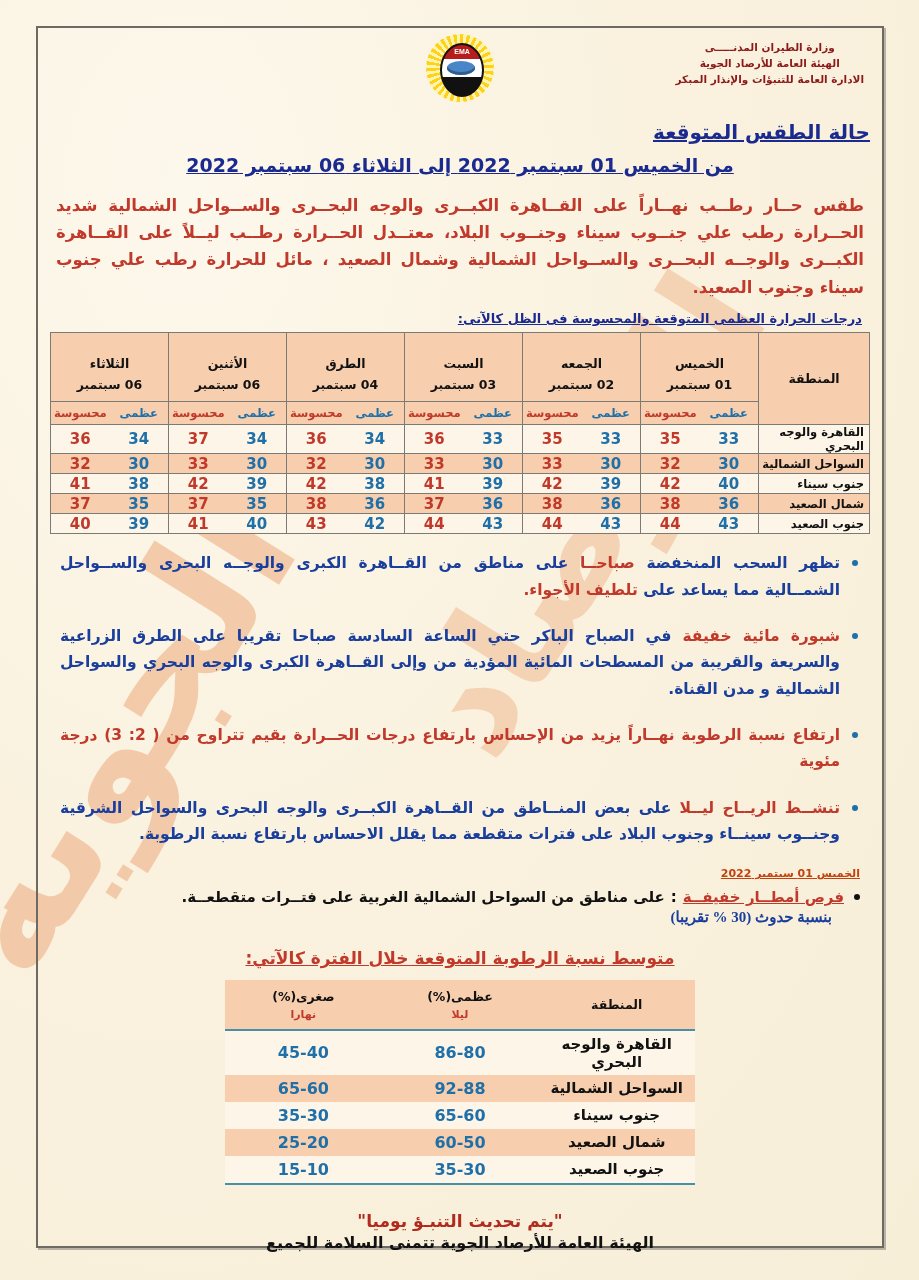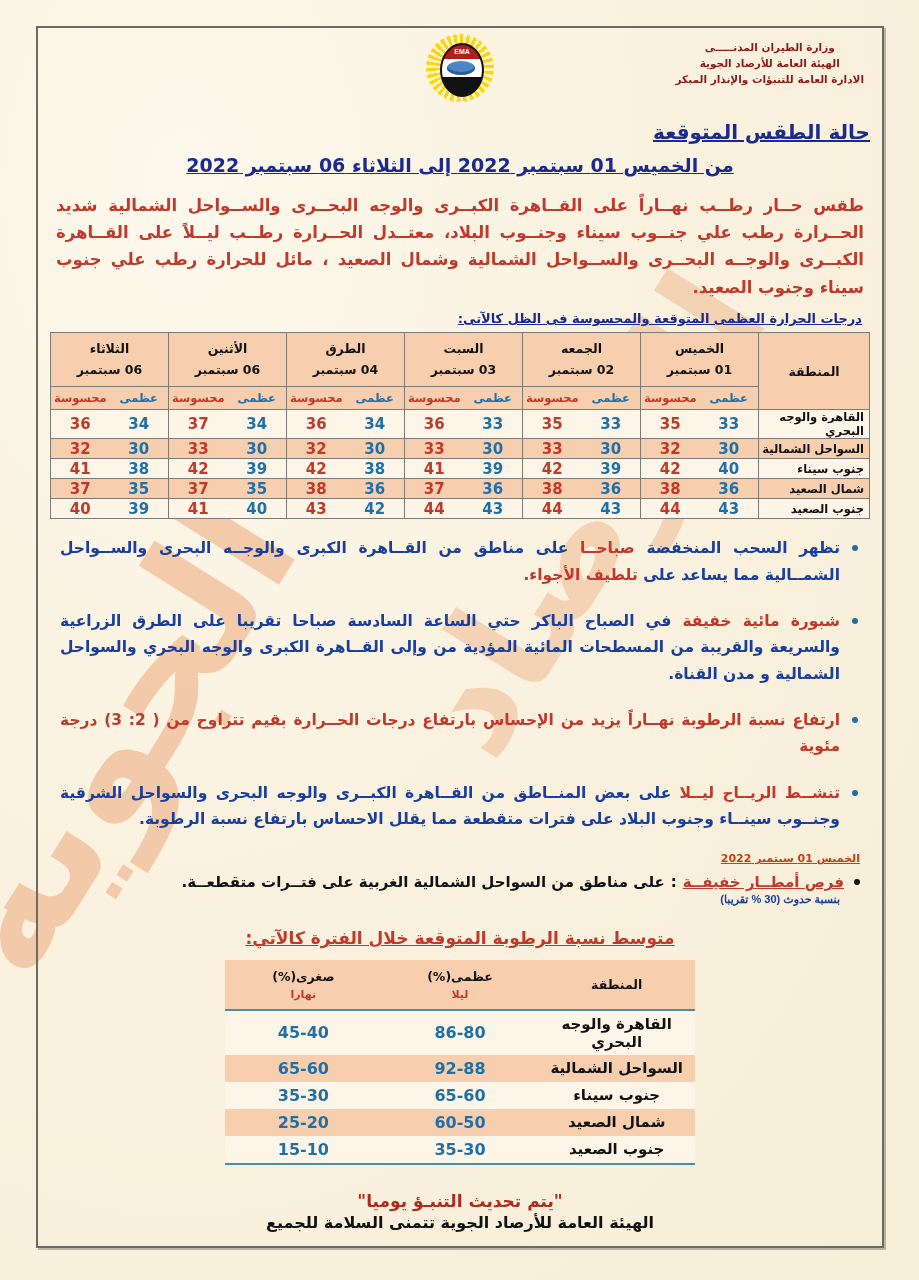--- a/index.html
+++ b/index.html
@@ -210,21 +210,21 @@
     font-size: 12.5px;
     font-weight: bold;
     width: 110px;
   }
   table.temp th.day {
     background: #f8cfae;
     color: #111;
     font-size: 12.5px;
     font-weight: bold;
     line-height: 1.7;
-    padding: 5px 0 6px;
+    padding: 20px 0 6px;
   }
   table.temp td.sub {
     background: #f8cfae;
     font-size: 11.5px;
     font-weight: bold;
     padding: 1px 0 2px;
   }
   table.temp td.sub .mx { color: #1f6fa8; }
   table.temp td.sub .fl { color: #c0392b; }
   table.temp td.region {
@@ -289,25 +289,25 @@
   }
   .rain-row .dot {
     width: 6px; height: 6px; background: #111; border-radius: 50%;
     display: inline-block; margin-left: 4px; align-self: center;
   }
   .rain-label { color: #c0392b; text-decoration: underline; white-space: nowrap; }
   .rain-colon { color: #111; }
   .rain-desc { color: #111; }
   .rain-prob {
     color: #1a3e9b;
-    font-size: 11px;
+    font-size: 15px;
     font-weight: bold;
     text-align: right;
-    margin: 0 30px 0 0;
-    font-family: Liberation Sans, sans-serif;
+    margin: 0 38px 0 0;
+    font-family: Liberation Serif, serif;
   }
   
   .hum-title {
     text-align: center;
     color: #c0392b;
     font-weight: bold;
     font-size: 17px;
     text-decoration: underline;
     margin: 22px 0 12px 0;
     font-family: "DejaVu Sans", sans-serif;

